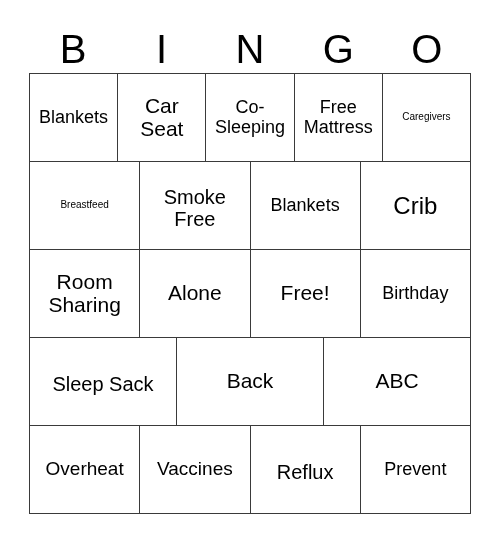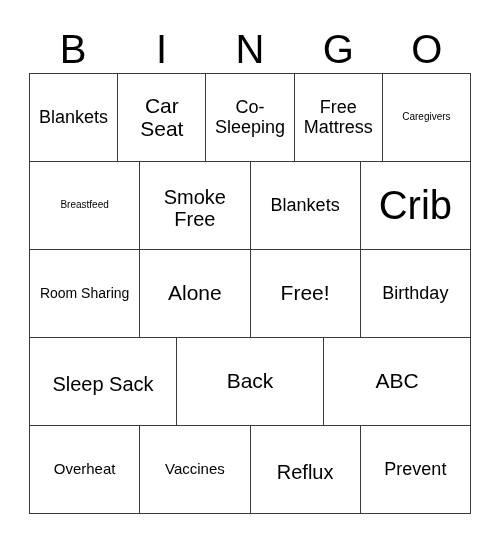--- a/index.html
+++ b/index.html
@@ -85,26 +85,26 @@
     background: #ffffff;
   }
   .cell-text {
     display: block;
     width: 100%;
     text-align: center;
   }
 
   
   .fs-xs  { font-size: 10px; }
-  .fs-s   { font-size: 15px; }
+  .fs-s   { font-size: 19px; }
   .fs-m   { font-size: 18px; }
-  .fs-l   { font-size: 14px; }
+  .fs-l   { font-size: 21px; }
   .fs-xl  { font-size: 20px; margin-top: 7px; }
   .fs-xxl { font-size: 21px; }
-  .fs-3xl { font-size: 40px; }
+  .fs-3xl { font-size: 24px; }
 
   
   .align-top { align-items: flex-start; padding-top: 6px; }
 </style>
 </head>
 <body>
 
 <div class="card">
 
   <div class="header-row">

